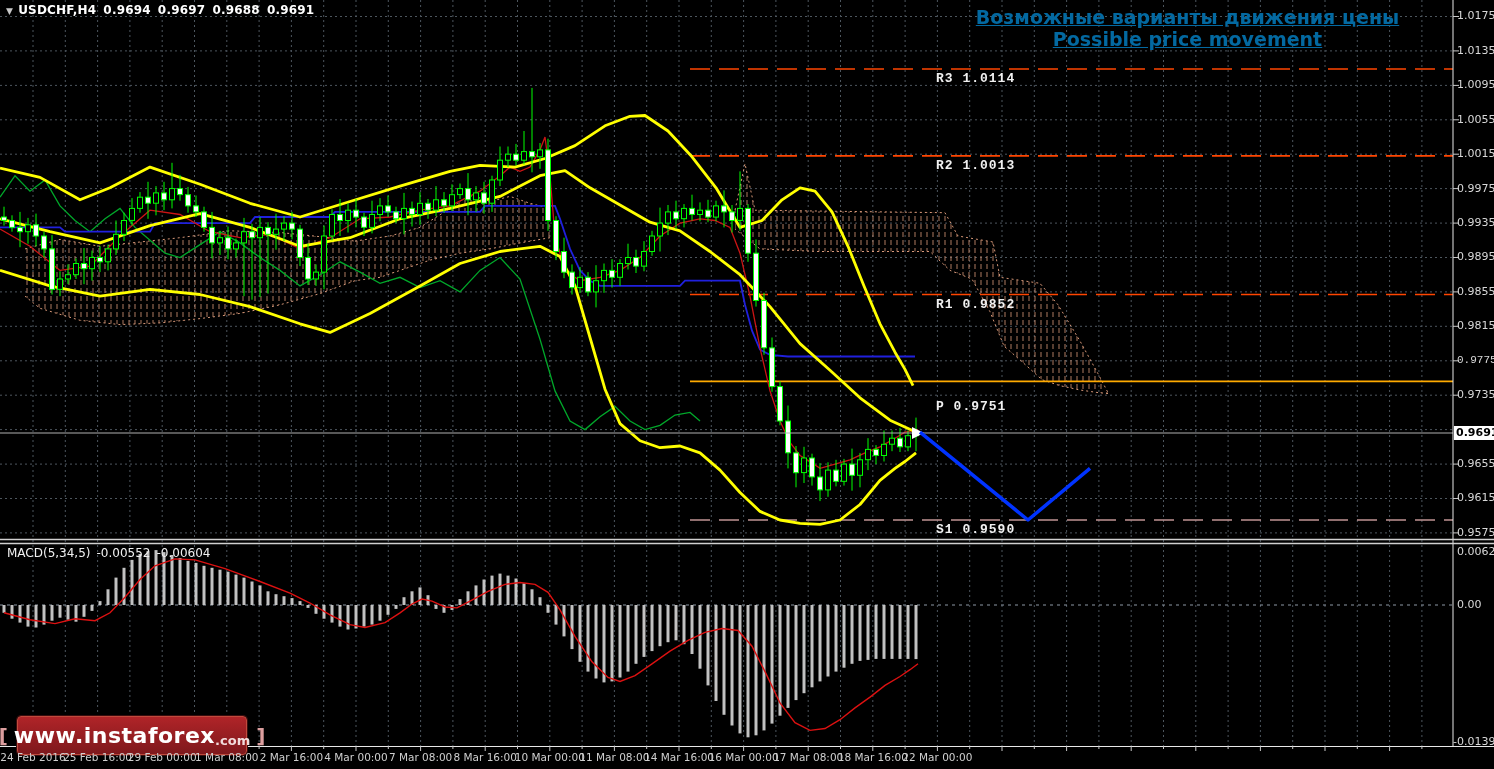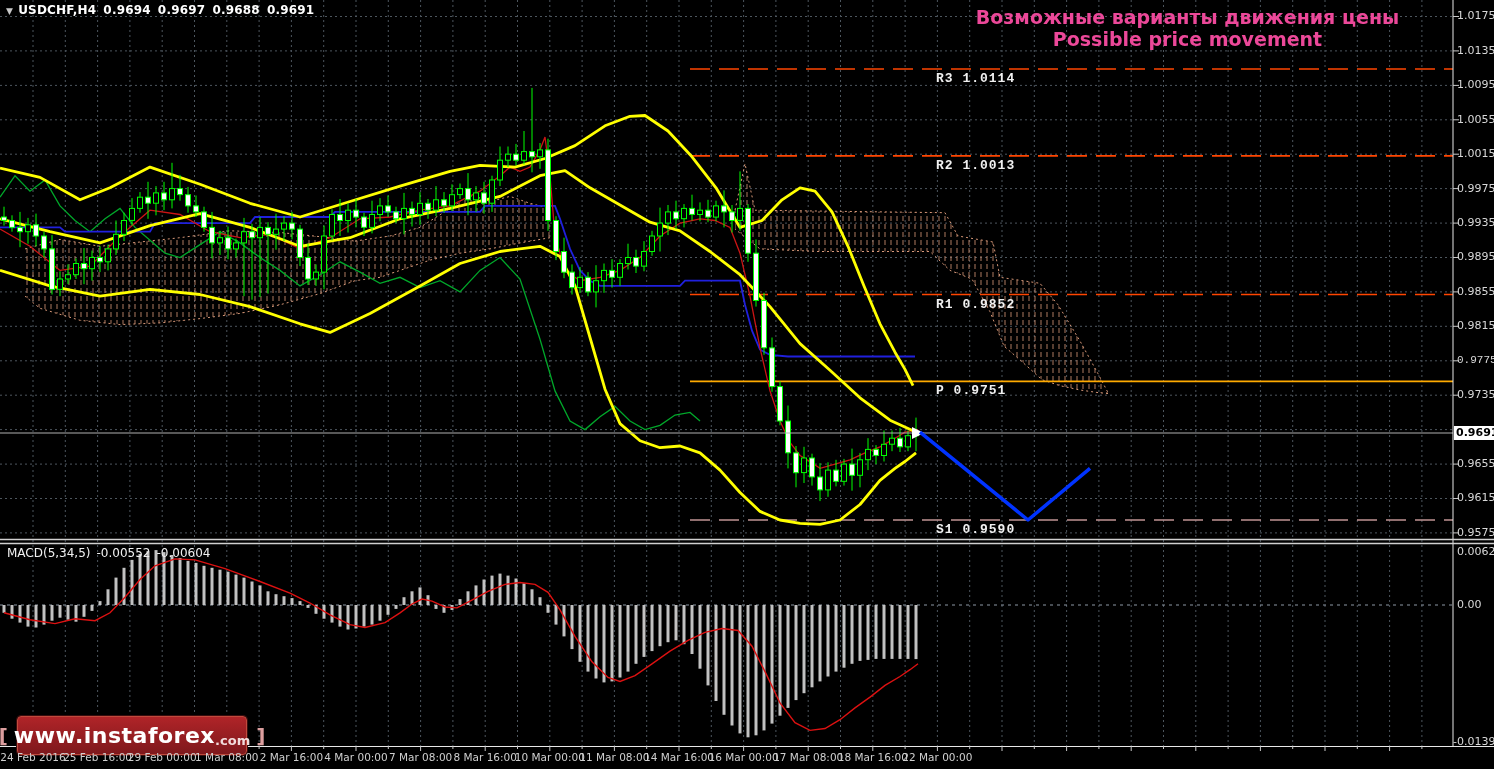--- a/index.html
+++ b/index.html
@@ -554,21 +554,21 @@
       </g>
     </svg>
 
   <div class="ovl hit" style="left:1453px;top:0;width:41px;height:746px;"></div>
   <div class="ovl hit" style="left:0;top:746px;width:1494px;height:23px;"></div>
 
   <div class="ovl title-bar">
     <span class="tri">▼</span><span>USDCHF,H4</span><span class="num">0.9694</span><span class="num">0.9697</span><span class="num">0.9688</span><span class="num">0.9691</span>
   </div>
 
-  <div class="ovl annot" id="annot" style="color: #ec4899;">
+  <div class="ovl annot" id="annot" style="color: #0369a1; text-decoration: underline;">
     <div>Возможные варианты движения цены</div>
     <div>Possible price movement</div>
   </div>
 
   <div class="ovl macd-lbl">
     <span>MACD(5,34,5)</span><span>-0.00552</span><span>-0.00604</span>
   </div>
 
   <div class="ovl price-box">
     <span>0.9691</span>
@@ -609,15 +609,15 @@
     <div class="ovl t-lbl" style="left: 549.8px; top: 751px;">10 Mar 00:00</div>
     <div class="ovl t-lbl" style="left: 614.4px; top: 751px;">11 Mar 08:00</div>
     <div class="ovl t-lbl" style="left: 679px; top: 751px;">14 Mar 16:00</div>
     <div class="ovl t-lbl" style="left: 743.6px; top: 751px;">16 Mar 00:00</div>
     <div class="ovl t-lbl" style="left: 808.2px; top: 751px;">17 Mar 08:00</div>
     <div class="ovl t-lbl" style="left: 872.8px; top: 751px;">18 Mar 16:00</div>
     <div class="ovl t-lbl" style="left: 937.4px; top: 751px;">22 Mar 00:00</div>
     <div class="ovl pivot-lbl" style="left: 936px; top: 71px;">R3 1.0114</div>
     <div class="ovl pivot-lbl" style="left: 936px; top: 157.931px;">R2 1.0013</div>
     <div class="ovl pivot-lbl" style="left: 936px; top: 296.503px;">R1 0.9852</div>
-    <div class="ovl pivot-lbl" style="left: 936px; top: 383px;">P 0.9751</div>
+    <div class="ovl pivot-lbl" style="left: 936px; top: 399px;">P 0.9751</div>
     <div class="ovl pivot-lbl" style="left: 936px; top: 522.007px;">S1 0.9590</div>
   </div>
 
 </body></html>

